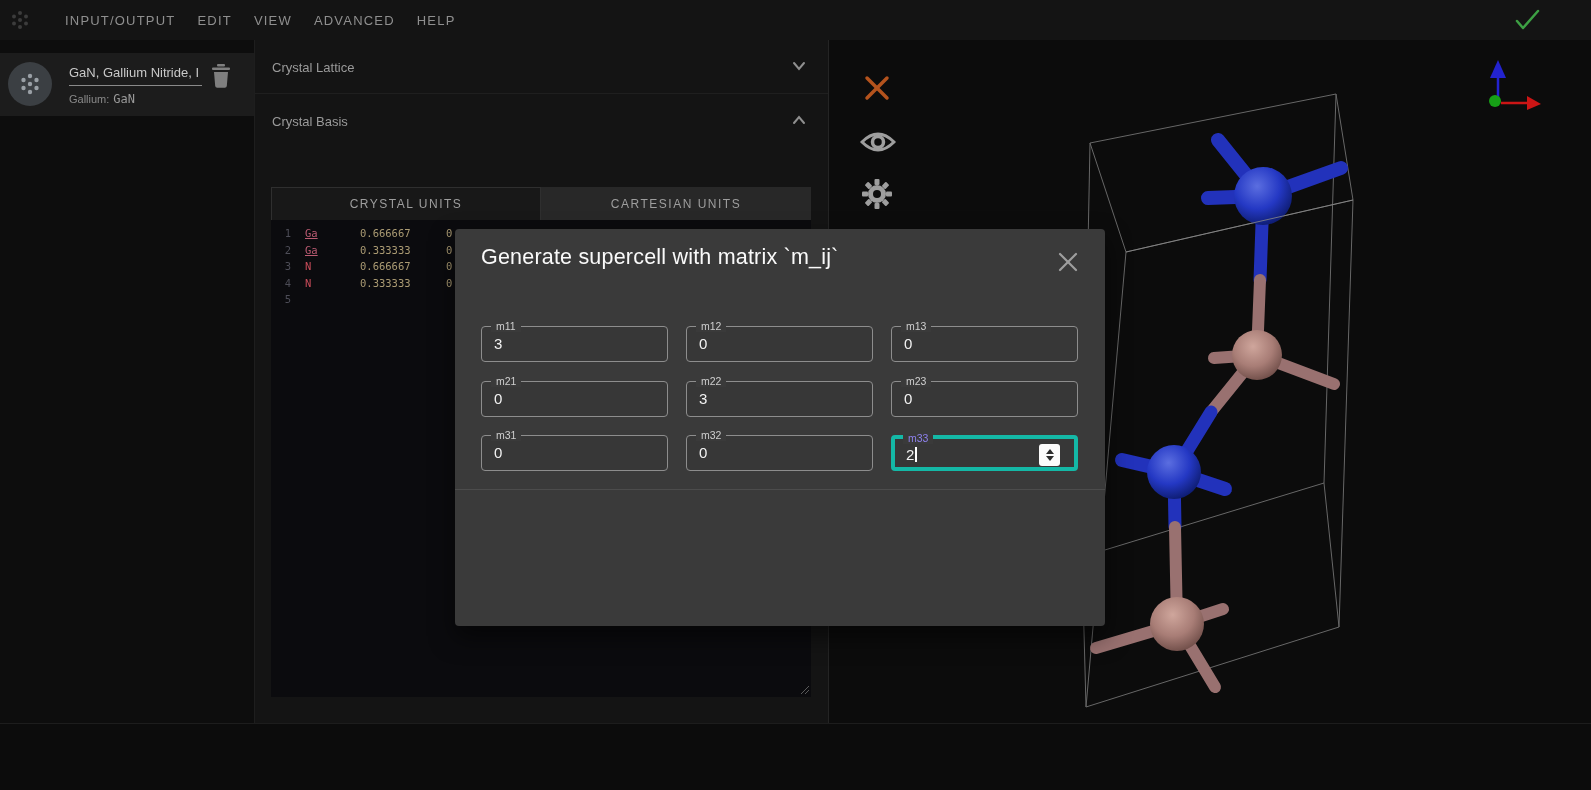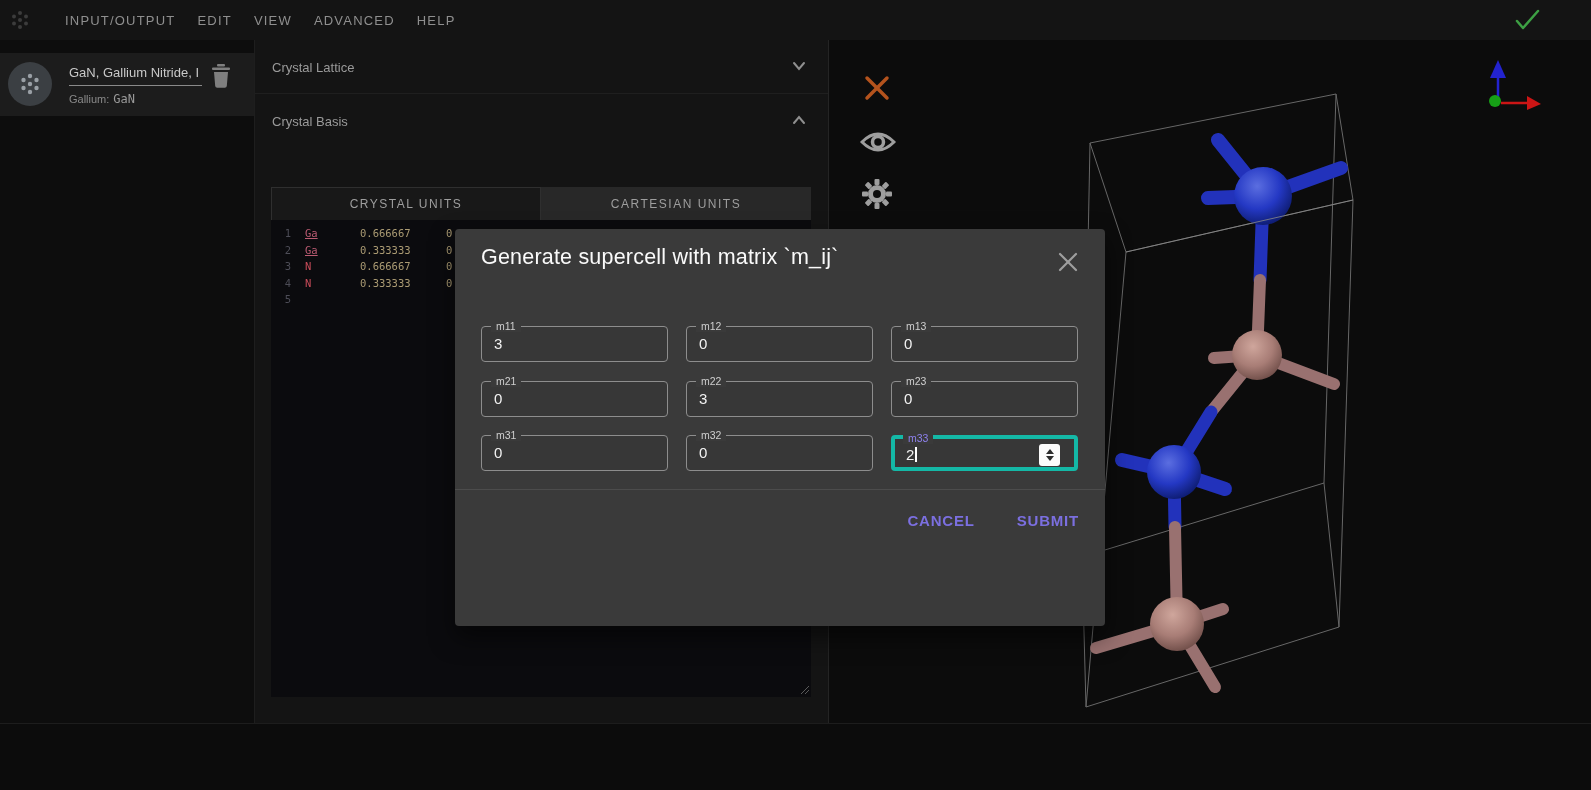--- a/index.html
+++ b/index.html
@@ -322,19 +322,15 @@
     <div class="field focused" style="left:436px; top:206px;">
       <span class="f-label">m33</span>
       <span class="f-value"><span>2</span><span class="caret"></span></span>
       <span class="stepper">
         <span class="tri-up"></span>
         <span class="tri-down"></span>
       </span>
     </div>
 
     <div class="modal-divider"></div>
-    <div class="modal-footer">
-      <button class="dlg-btn">CANCEL</button>
-      <button class="dlg-btn">SUBMIT</button>
-    </div>
   </div>
 
 </div>
 
 </body></html>

